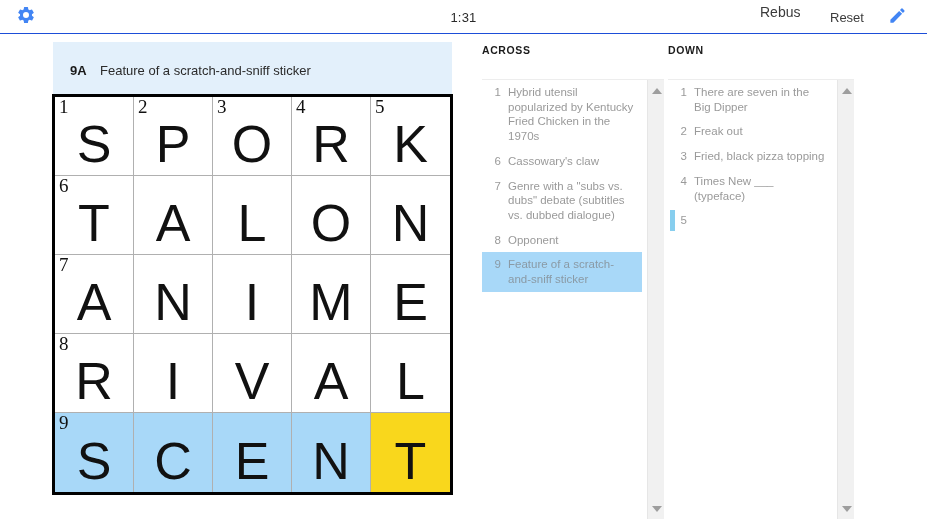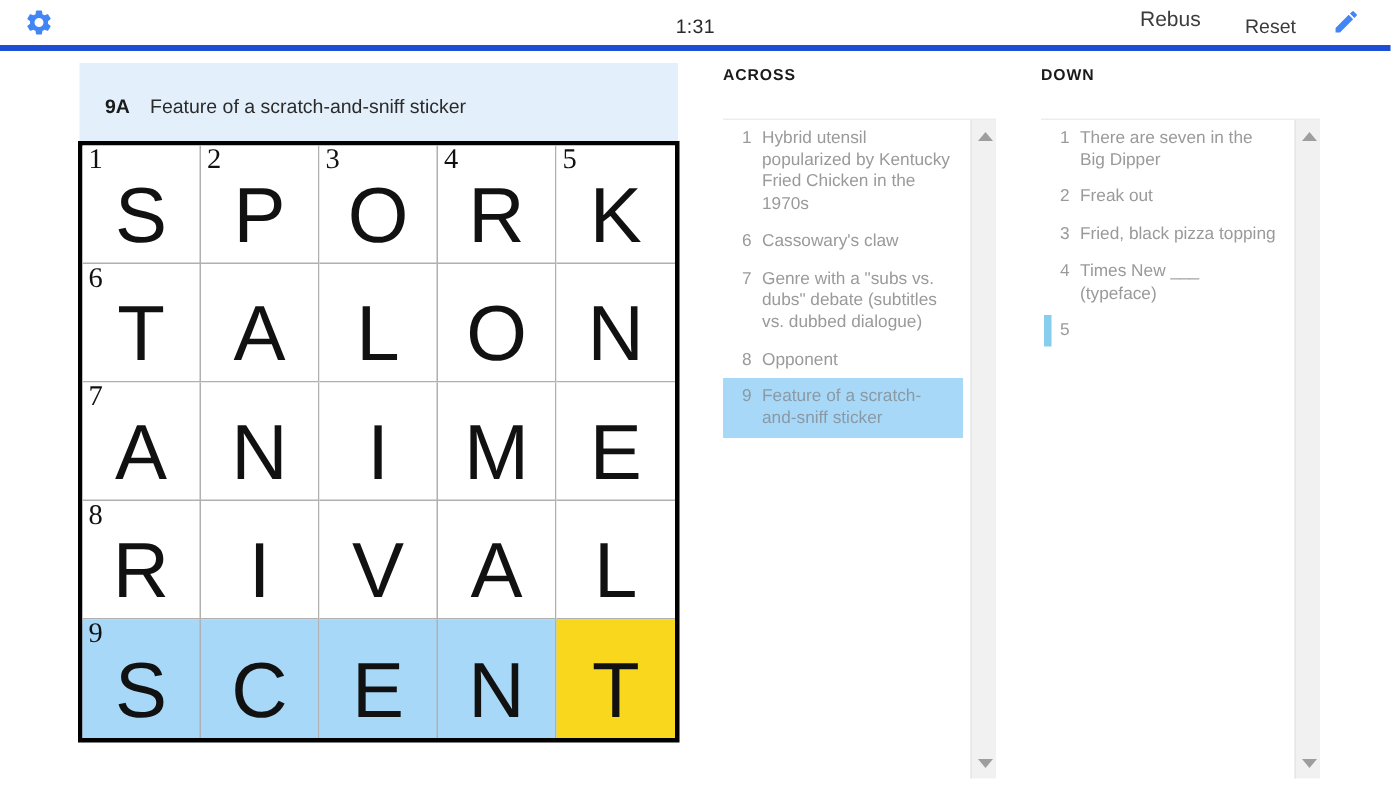--- a/index.html
+++ b/index.html
@@ -9,21 +9,21 @@
     background: #ffffff;
     font-family: "Liberation Sans", sans-serif;
     overflow: hidden;
   }
 
   
   #topbar {
     position: absolute; left: 0; top: 0;
     width: 927px; height: 34px;
     background: #ffffff;
-    border-bottom: 4px solid #1d4ed8;
+    border-bottom: 1px solid #1d4ed8;
   }
   #gear-btn {
     position: absolute; left: 14px; top: 5px;
     width: 24px; height: 24px;
     display: flex; align-items: center; justify-content: center;
     cursor: pointer;
   }
   #timer {
     position: absolute; left: 0; top: 0;
     width: 927px; height: 34px;
@@ -101,21 +101,21 @@
     margin-top: 16px;
     font-family: "Liberation Sans", sans-serif;
     pointer-events: none;
   }
 
   
   .clue-col {
     position: absolute; top: 44px;
   }
   #across-col { left: 482px; width: 182px; }
-  #down-col  { left: 694px; width: 186px; }
+  #down-col  { left: 668px; width: 186px; }
 
   .clue-head {
     font-size: 10.5px; font-weight: bold; color: #1a1a1a;
     letter-spacing: .6px;
     margin-bottom: 23px;
   }
   .clue-list-frame {
     position: relative;
     height: 440px;
     border-top: 1px solid #ededed;

